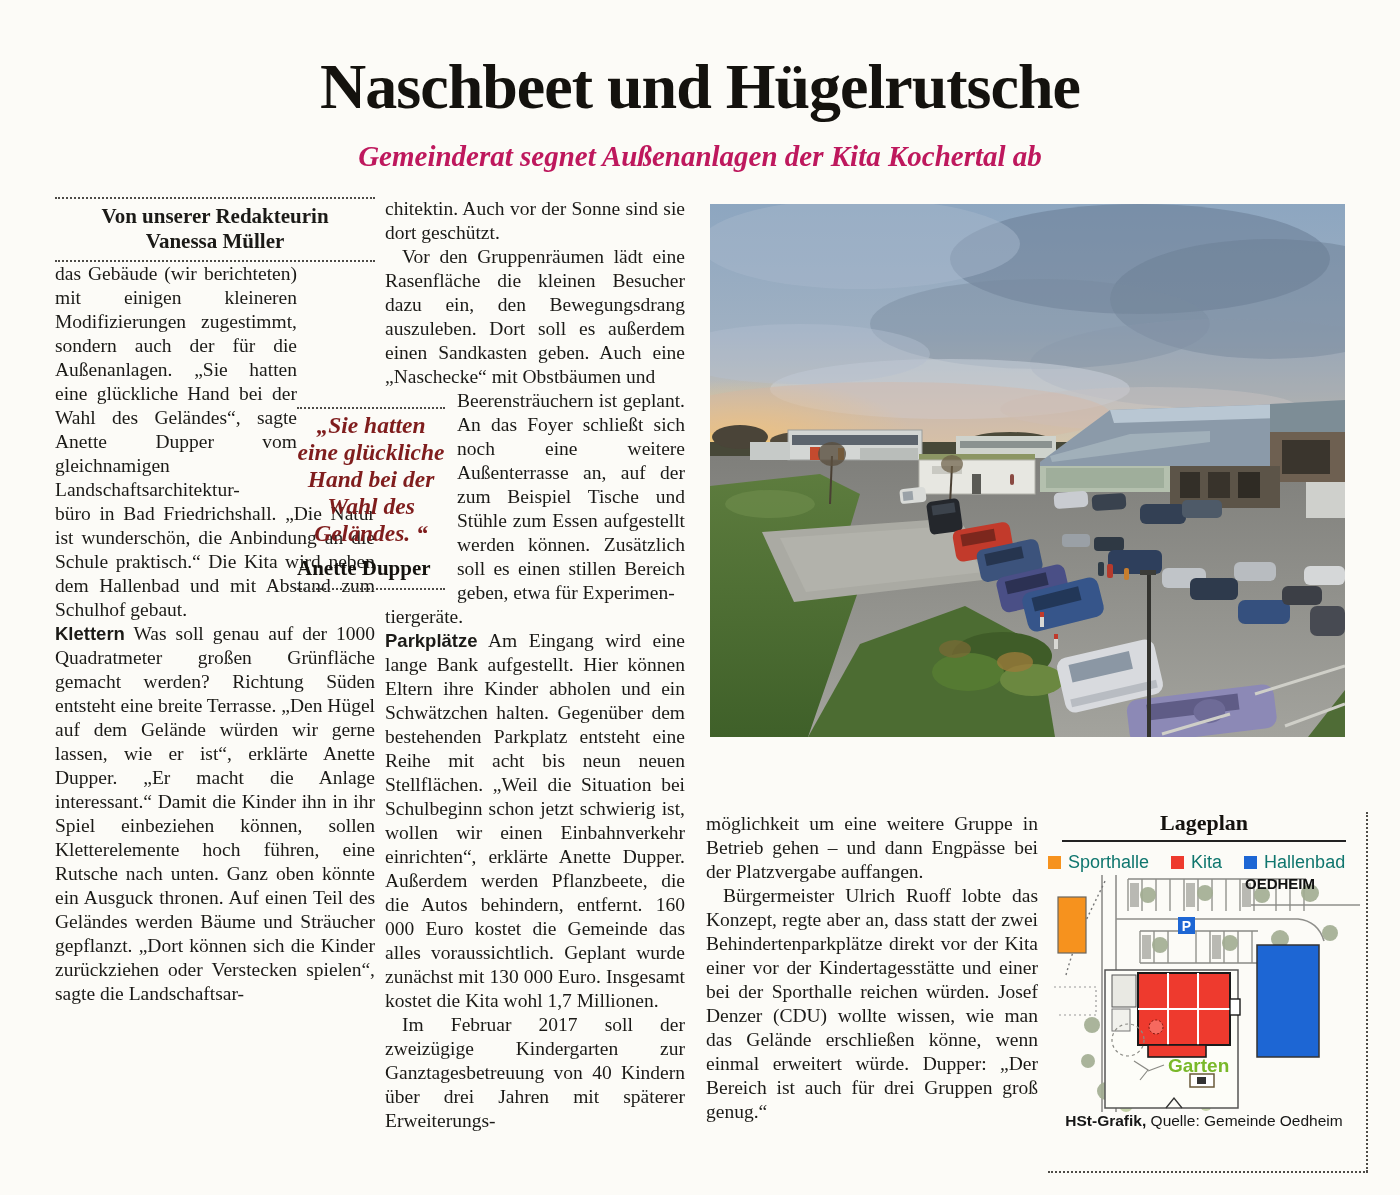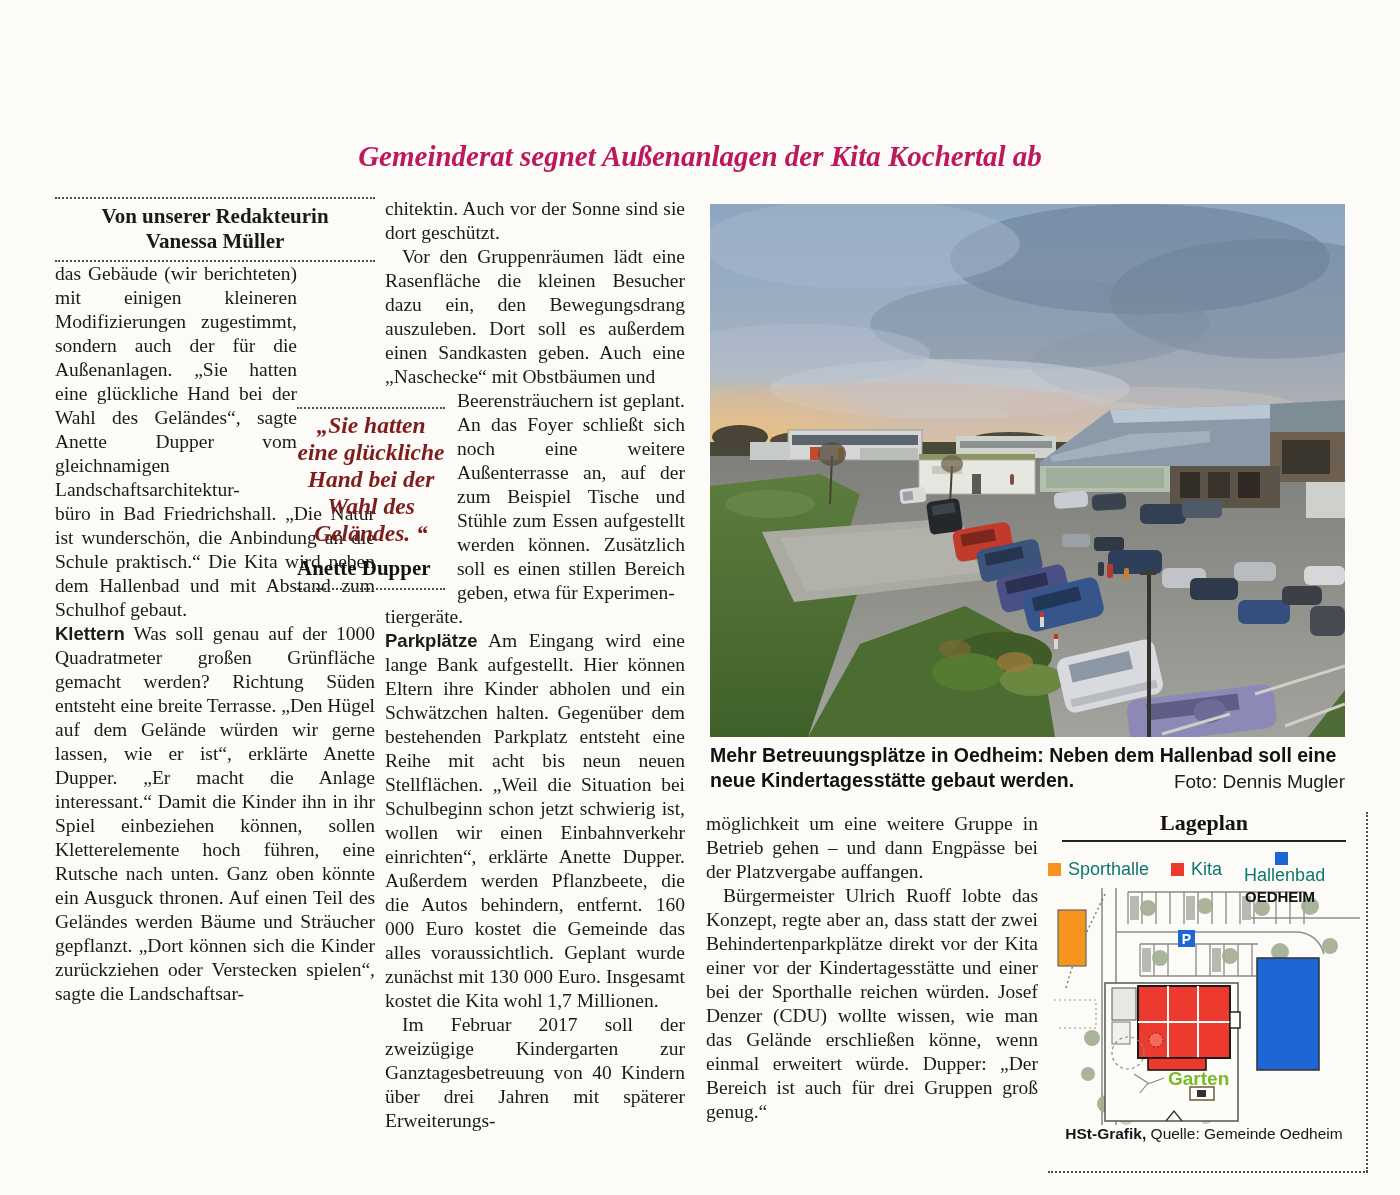--- a/index.html
+++ b/index.html
@@ -59,38 +59,39 @@
   #mappanel{position:absolute;left:1048px;top:810px;width:312px;}
   .map-title{
     text-align:center;font-size:22px;font-weight:bold;color:#14120e;
     padding-bottom:4px;border-bottom:2px solid #222;margin:0 14px;
   }
   .legend{
     display:flex;justify-content:flex-start;gap:0;margin-top:10px;
     font-family:"Liberation Sans","DejaVu Sans",sans-serif;font-size:18px;color:#0f766e;
   }
   .legend .item{display:flex;align-items:center;margin-right:22px;white-space:nowrap;}
-  .legend .item:last-child{margin-right:0;flex-direction:column;}
+  .legend .item:last-child{margin-right:0;}
   .sq{width:13px;height:13px;margin-right:7px;display:inline-block;}
   .sq-sport{background:#f6921e;}
   .sq-kita{background:#ee3a2e;}
   .sq-bad{background:#1d66d4;}
   .map-credit{
     text-align:center;
     font-family:"Liberation Sans","DejaVu Sans",sans-serif;font-size:15.5px;color:#161616;
   }
   .map-credit b{font-weight:bold;}
   .dotted-v{position:absolute;left:1366px;top:812px;height:360px;border-left:2px dotted #4d4b47;}
   .dotted-h{position:absolute;left:1048px;top:1171px;width:320px;border-top:2px dotted #4d4b47;}
 </style>
 </head>
 <body>
 
 <div id="page">
 
+  <div class="headline">Naschbeet und Hügelrutsche</div>
   <div class="subheadline">Gemeinderat segnet Außenanlagen der Kita Kochertal ab</div>
 
   <div id="col1" class="col">
     <div class="dotrule"></div>
     <div class="byline">
       <div>Von unserer Redakteurin</div>
       <div>Vanessa Müller</div>
     </div>
     <div class="dotrule"></div>
     <div class="para narrow1">
@@ -310,24 +311,20 @@
         <rect x="344" y="430" width="4" height="15" fill="#d8d8d4"></rect>
         <rect x="344" y="430" width="4" height="5" fill="#c03a2c"></rect>
       </g>
       <g>
         <rect x="437" y="370" width="4" height="163" fill="#33332f"></rect>
         <rect x="430" y="366" width="16" height="5" fill="#3c3c38"></rect>
       </g>
     </svg>
   </div>
 
-  <div class="caption">
-    <span>Mehr Betreuungsplätze in Oedheim: Neben dem Hallenbad soll eine neue Kindertagesstätte gebaut werden.</span>
-    <span class="credit">Foto: Dennis Mugler</span>
-  </div>
 
   <div id="col3" class="col">
     <div class="para">
       <span>möglichkeit um eine weitere Gruppe in Betrieb gehen – und dann Engpässe bei der Platzvergabe auffangen.</span>
     </div>
     <div class="para indent">
       <span>Bürgermeister Ulrich Ruoff lobte das Konzept, regte aber an, dass statt der zwei Behindertenparkplätze direkt vor der Kita einer vor der Kindertagesstätte und einer bei der Sporthalle reichen würden. Josef Denzer (CDU) wollte wissen, wie man das Gelände erschließen könne, wenn einmal erweitert würde. Dupper: „Der Bereich ist auch für drei Gruppen groß genug.“</span>
     </div>
   </div>
 

